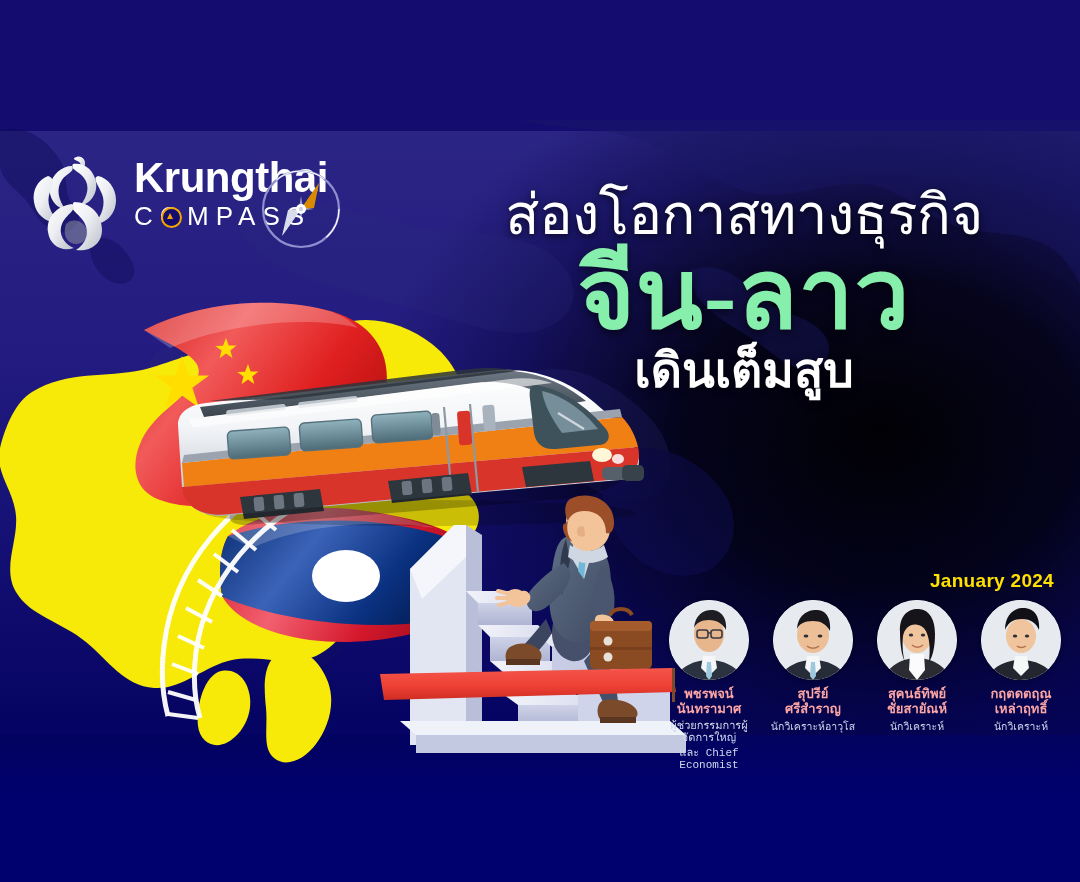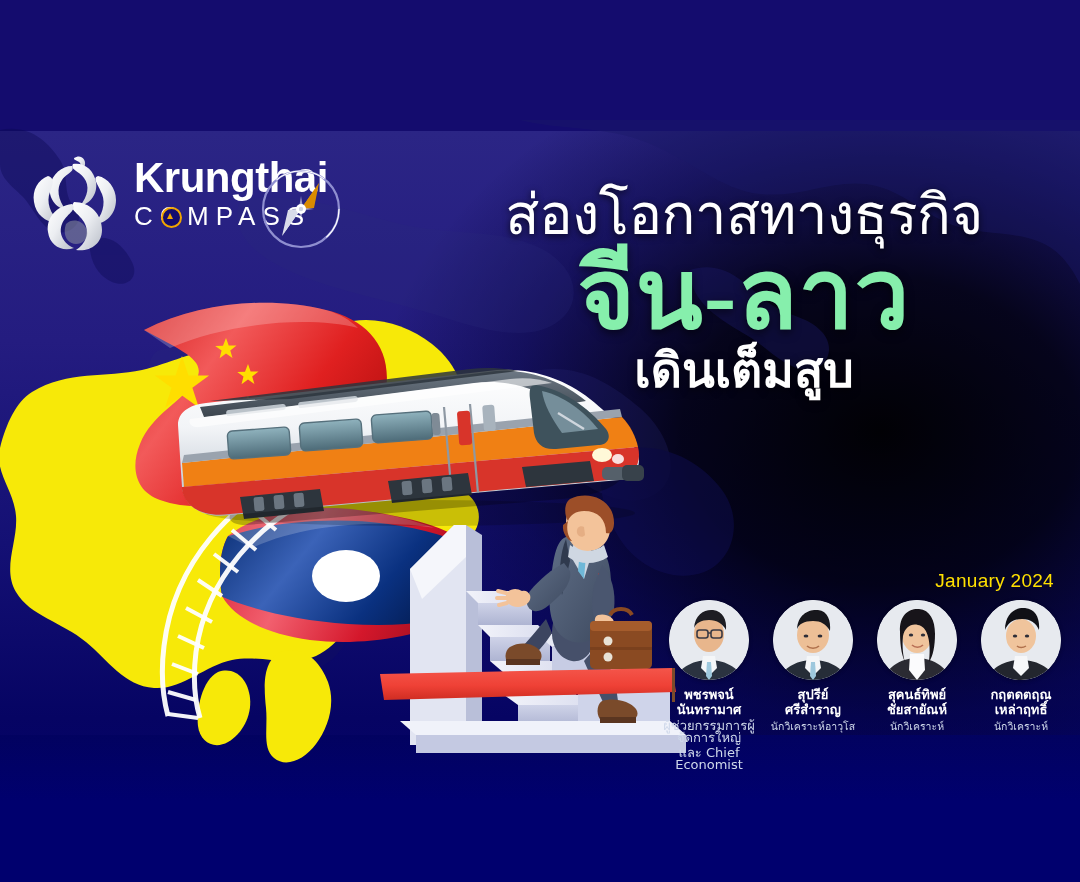--- a/index.html
+++ b/index.html
@@ -73,21 +73,21 @@
   .hl-3{
     color:#86efac;font-size:98px;line-height:98px;font-weight:bold;
     letter-spacing:1px;margin-top:2px;text-shadow:0 3px 10px rgba(0,0,0,.6);
   }
   .hl-4{
     color:#ffffff;font-size:48px;line-height:62px;font-weight:bold;margin-top:-4px;
     text-shadow:0 2px 8px rgba(0,0,0,.6);
   }
   .pub-date{
     position:absolute;right:26px;top:570px;
-    color:#ffe000;font-size:19px;font-weight:normal;letter-spacing:.3px;
+    color:#ffe000;font-size:19px;font-weight:bold;letter-spacing:.3px;
     font-family:"Liberation Sans",sans-serif;
   }
 
   
   .flag{position:absolute;}
   .flag svg{width:100%;height:100%;}
   .flag-china{left:130px;top:296px;width:270px;height:250px;}
   .flag-laos{left:218px;top:500px;width:260px;height:150px;}
 
   
@@ -119,28 +119,28 @@
     display:flex;justify-content:space-between;
   }
   .author{width:98px;text-align:center;}
   .avatar{
     width:80px;height:80px;border-radius:50%;margin:0 auto 7px;
     background:linear-gradient(150deg,#eceff3 0%,#d8dde4 55%,#c3cad3 100%);
     position:relative;overflow:hidden;box-shadow:0 1px 4px rgba(0,0,0,.3);
   }
   .avatar svg{position:absolute;left:0;top:0;width:80px;height:80px;}
   .author-name{
-    color:#ffffff;font-size:13px;font-weight:bold;line-height:15px;
-    font-family:Liberation Serif, serif;
+    color:#fca5a5;font-size:13px;font-weight:bold;line-height:15px;
+    font-family:Liberation Mono, monospace;
   }
   .author-role{
     color:#cfd8ea;font-size:10.5px;line-height:13px;margin-top:3px;
     font-family:"DejaVu Sans","Liberation Sans",sans-serif;
   }
-  .author:first-child .author-role{font-size:13px;line-height:12px;}
+  .author:first-child .author-role{font-size:11px;line-height:12px;font-family:Liberation Mono, monospace;}
 </style>
 </head>
 <body>
 
 <div id="poster">
 
   <div class="bg-main"></div>
   <div class="bg-top-band"></div>
   <div class="bg-bottom"></div>
 

